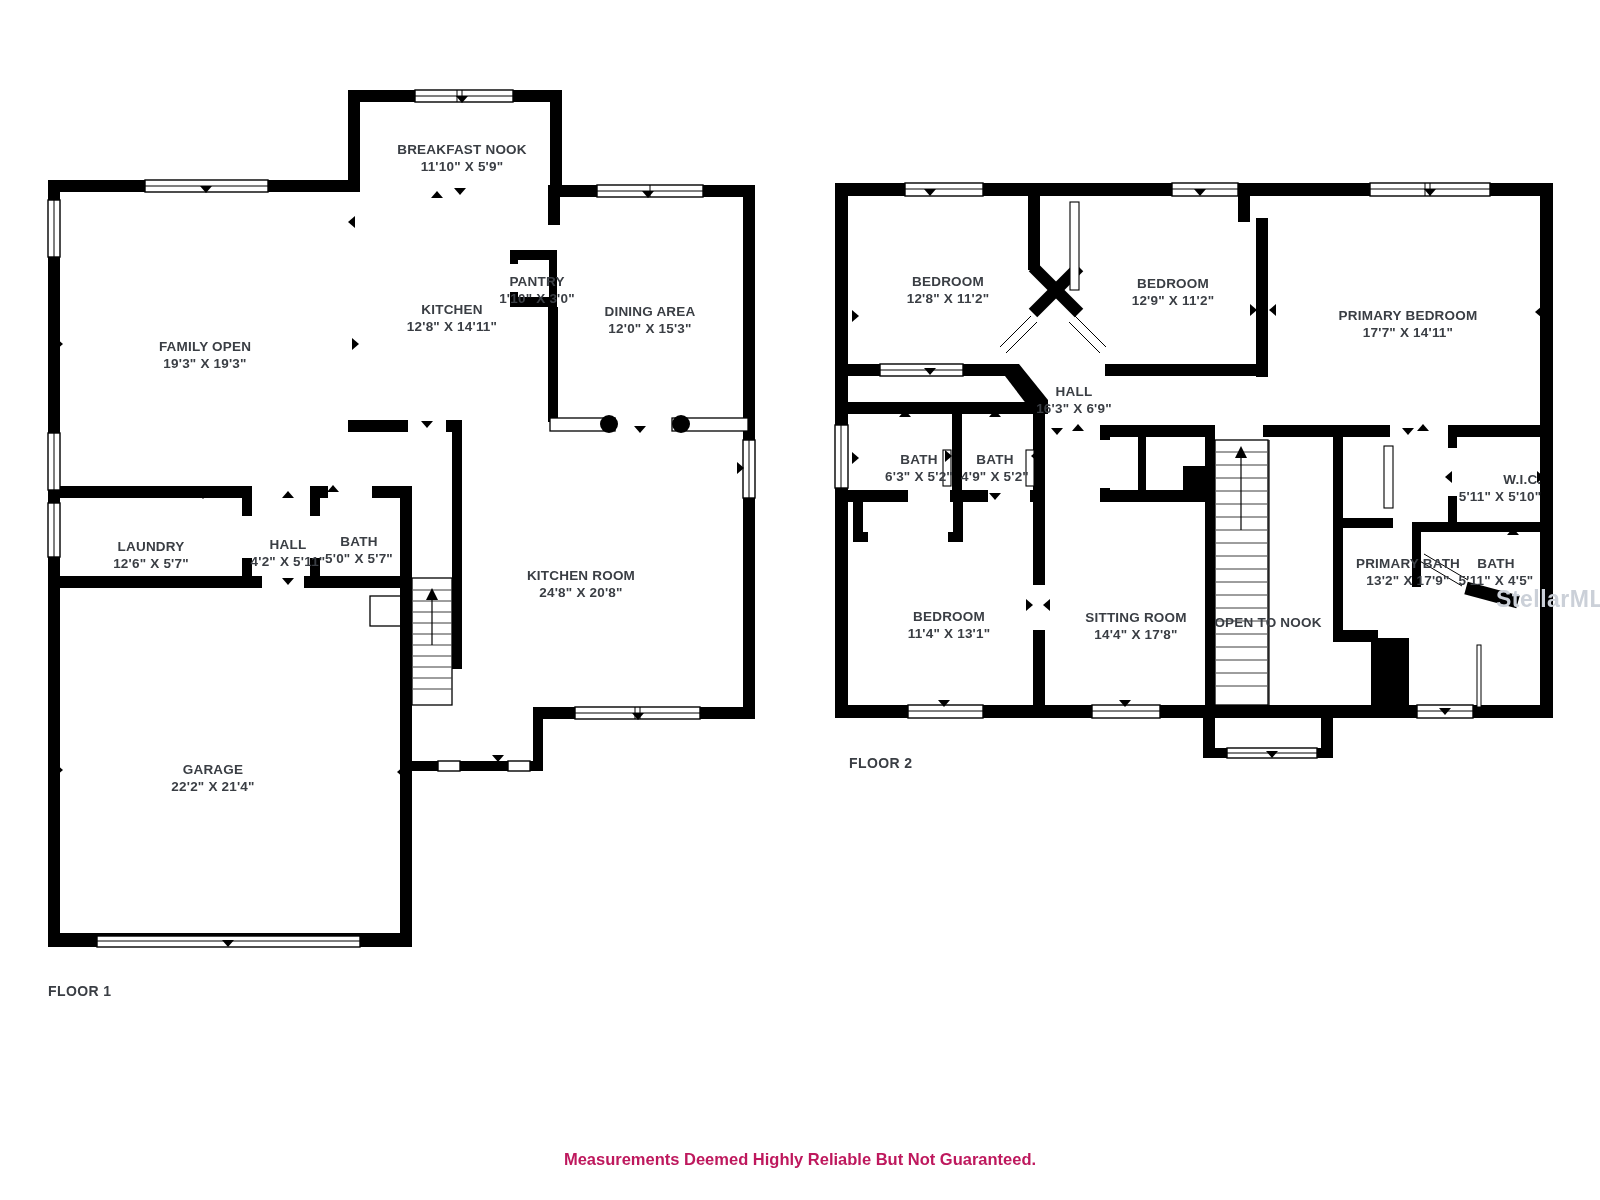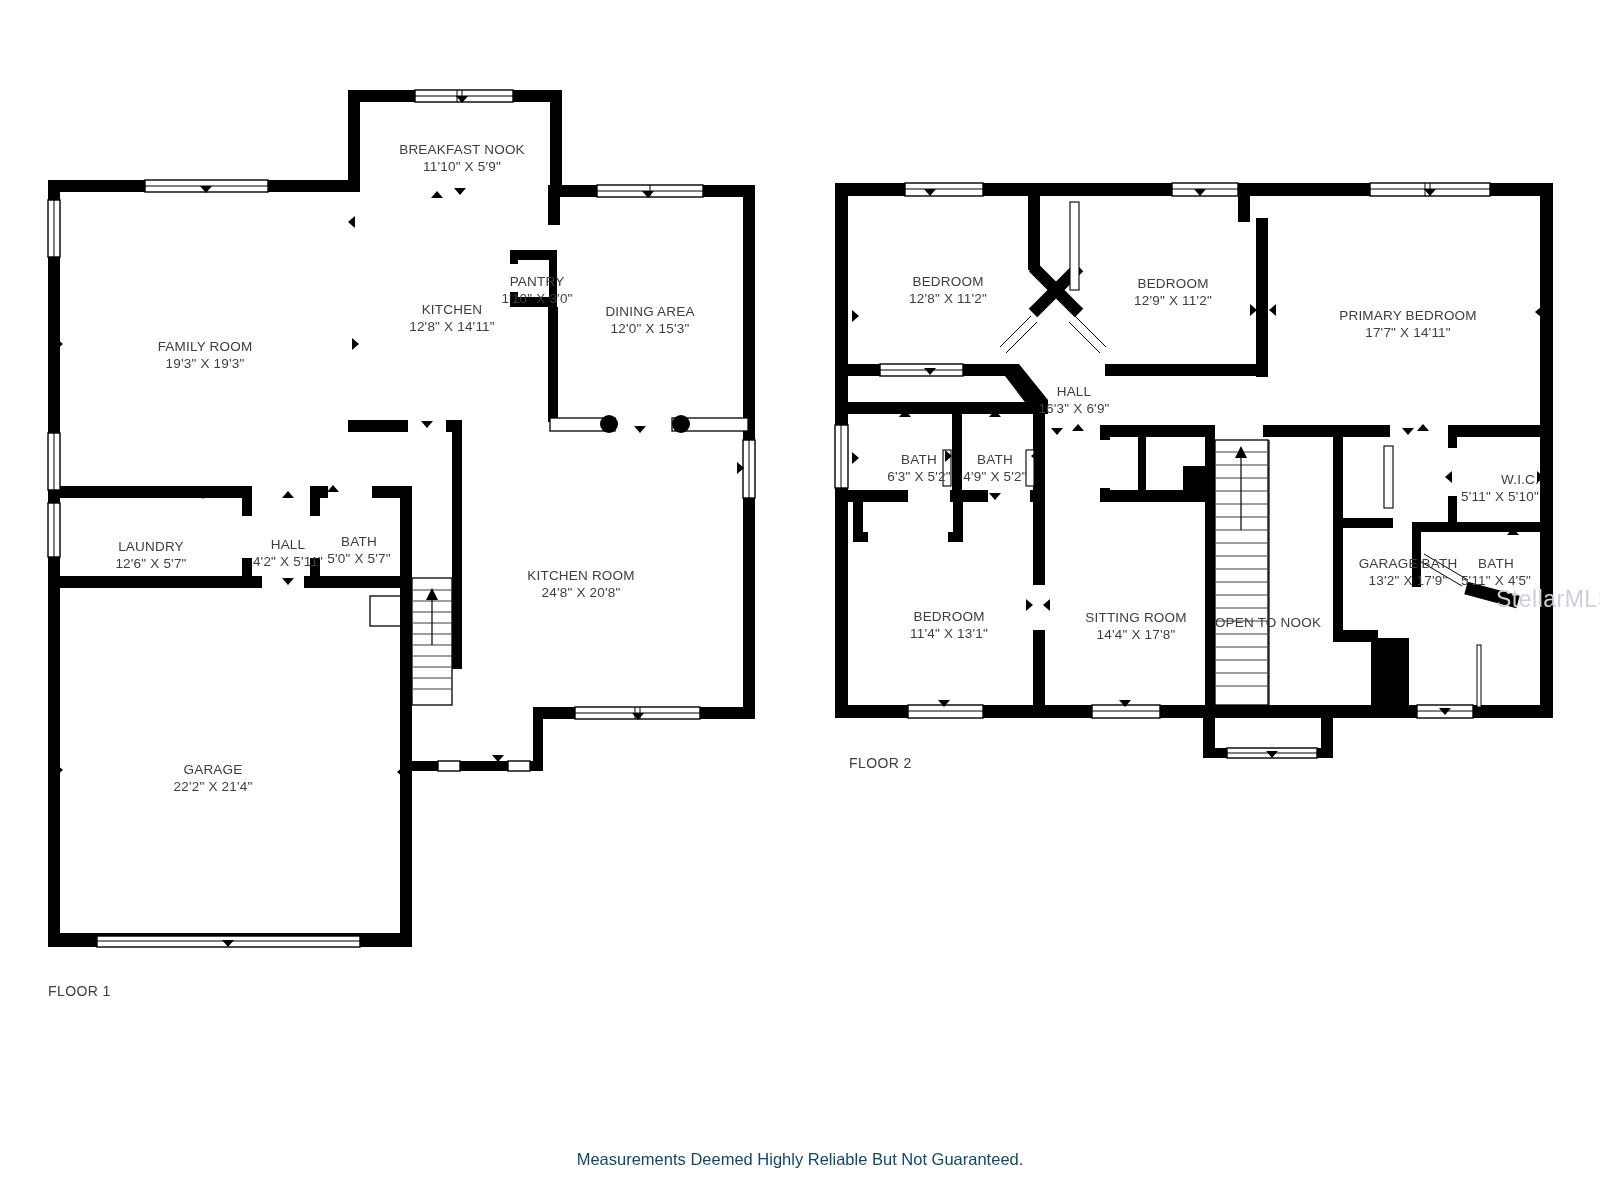--- a/index.html
+++ b/index.html
@@ -1,23 +1,23 @@
 <!DOCTYPE html>
 <html><head>
 <meta charset="utf-8">
 <style>
   html,body{margin:0;padding:0;background:#ffffff;}
   body{width:1600px;height:1200px;font-family:"Liberation Sans",sans-serif;}
-  .canvas{position:relative;width:1600px;height:1200px;background:#fff;overflow:hidden;}
+  .canvas{position:relative;width:1600px;height:1200px;background:#fff;overflow:hidden;font-weight:bold;}
   .canvas svg{position:absolute;left:0;top:0;}
   .room-label{position:absolute;transform:translate(-50%,-50%);text-align:center;
     font-size:13.5px;line-height:16.5px;color:#3a3e44;white-space:nowrap;letter-spacing:.2px;z-index:5;}
   .floor-label{position:absolute;transform:translateY(-50%);font-size:14px;color:#3a3e44;
     letter-spacing:.4px;z-index:5;}
-  .footer{position:absolute;transform:translate(-50%,-50%);font-size:16.5px;color:#0c4a6e;z-index:5;}
+  .footer{position:absolute;transform:translate(-50%,-50%);font-size:16.5px;color:#be185d;z-index:5;}
   .watermark{position:absolute;transform:translateY(-50%);font-size:23px;color:#cbd0d8;
     letter-spacing:.5px;z-index:4;}
   
   .w{fill:#000000;}
   .win{fill:#ffffff;stroke:#000;stroke-width:1.4;}
   .wl{stroke:#000;stroke-width:1;}
   .thin{fill:#ffffff;stroke:#000;stroke-width:1.3;}
   .thino{fill:none;stroke:#000;stroke-width:1.3;}
   .tread{stroke:#3c3c3c;stroke-width:1;}
   .leaf{fill:#ffffff;stroke:#000;stroke-width:1.1;}
@@ -351,21 +351,21 @@
     </g>
   </g>
 </svg>
 
 <div id="room-labels">
       <div class="room-label" style="left: 462px; top: 158px;">
         <div>BREAKFAST NOOK</div>
         <div>11'10" X 5'9"</div>
       </div>
       <div class="room-label" style="left: 205px; top: 355px;">
-        <div>FAMILY ROOM</div>
+        <div>FAMILY OPEN</div>
         <div>19'3" X 19'3"</div>
       </div>
       <div class="room-label" style="left: 452px; top: 318px;">
         <div>KITCHEN</div>
         <div>12'8" X 14'11"</div>
       </div>
       <div class="room-label" style="left: 537px; top: 290px;">
         <div>PANTRY</div>
         <div>1'10" X 3'0"</div>
       </div>
@@ -415,21 +415,21 @@
       </div>
       <div class="room-label" style="left: 995px; top: 468px;">
         <div>BATH</div>
         <div>4'9" X 5'2"</div>
       </div>
       <div class="room-label" style="left: 1500px; top: 488px; text-align: right;">
         <div>W.I.C.</div>
         <div>5'11" X 5'10"</div>
       </div>
       <div class="room-label" style="left: 1408px; top: 572px;">
-        <div>GARAGE BATH</div>
+        <div>PRIMARY BATH</div>
         <div>13'2" X 17'9"</div>
       </div>
       <div class="room-label" style="left: 1496px; top: 572px;">
         <div>BATH</div>
         <div>5'11" X 4'5"</div>
       </div>
       <div class="room-label" style="left: 949px; top: 625px;">
         <div>BEDROOM</div>
         <div>11'4" X 13'1"</div>
       </div>

